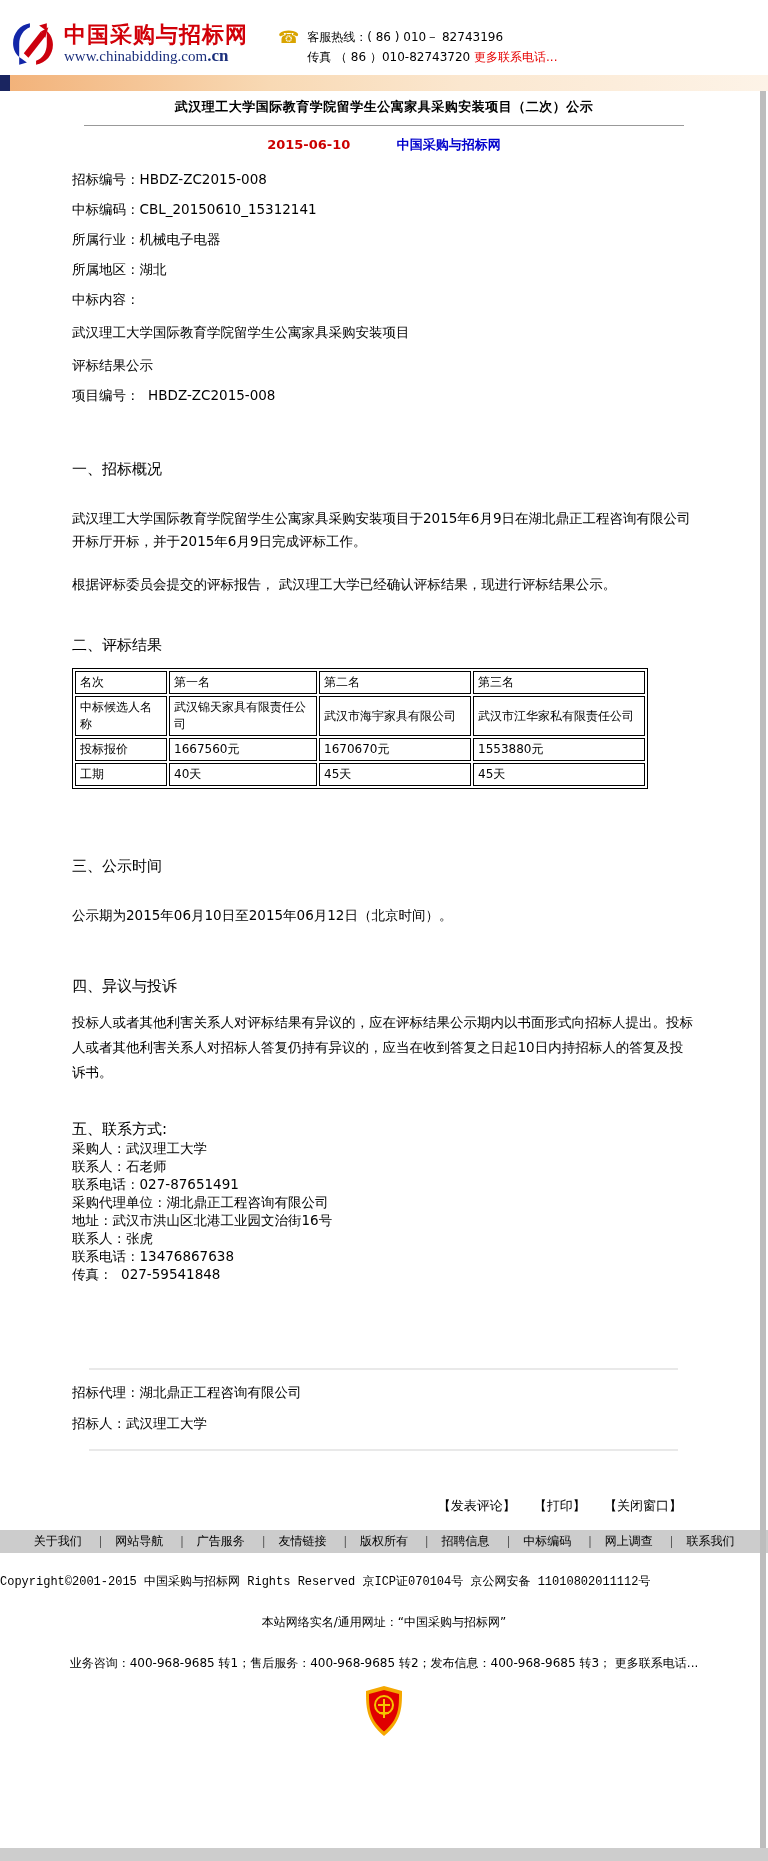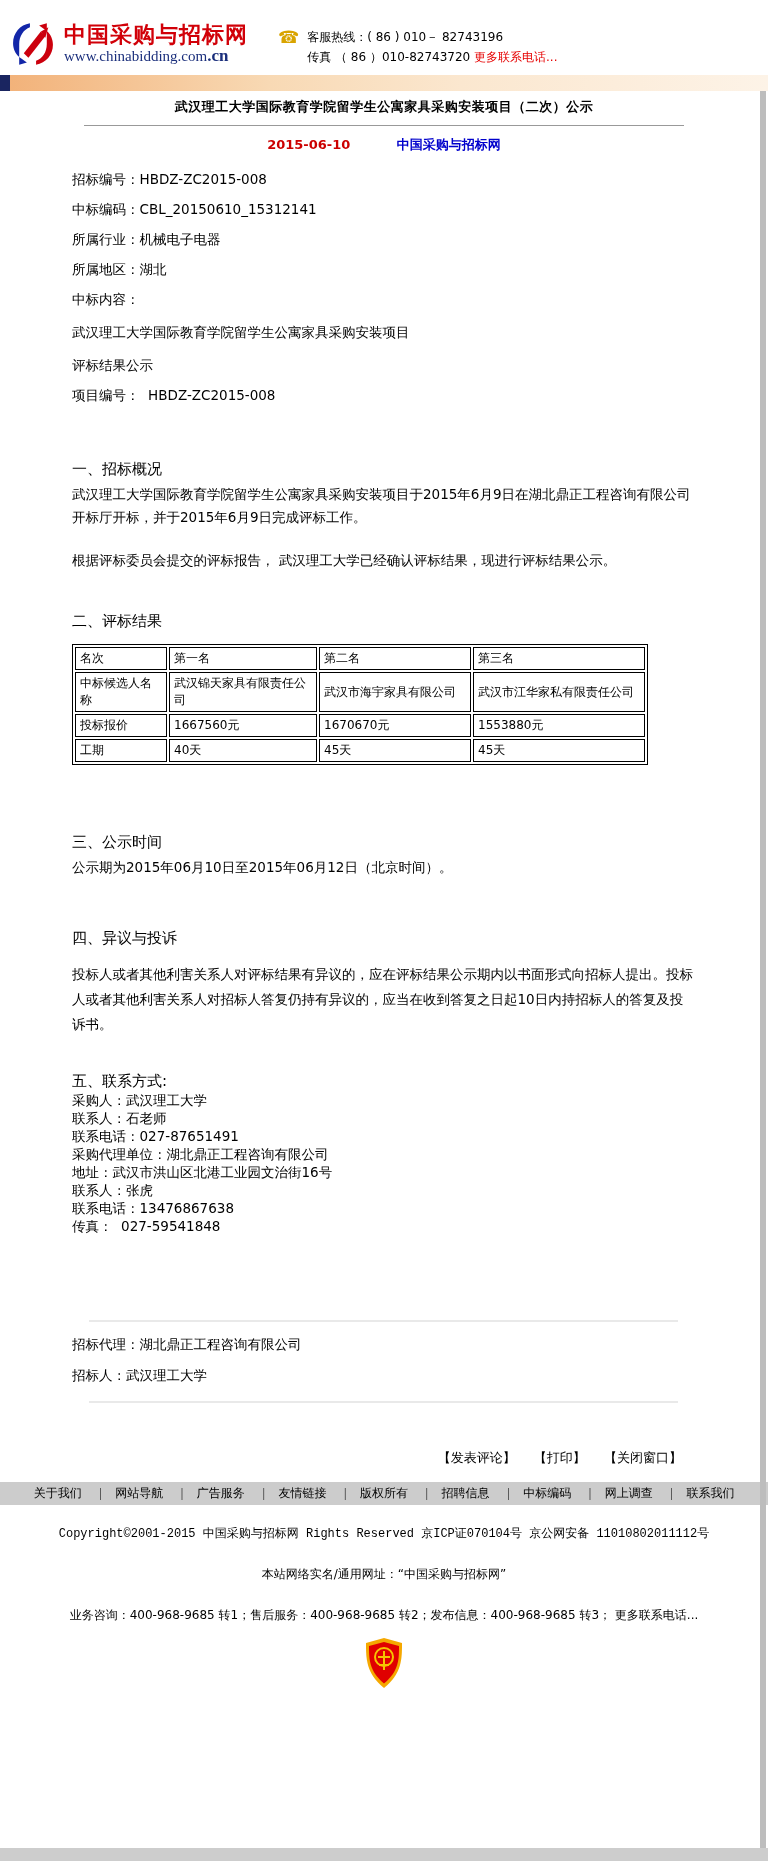--- a/index.html
+++ b/index.html
@@ -33,21 +33,21 @@
   .dateline .d { color:#cc0000; }
   .dateline .s { color:#0000cc; margin-left:42px; cursor:pointer; }
 
   
   .content { padding:17px 73px 0 72px; font-size:13.5px; }
   .meta-line { line-height:17px; margin-bottom:13px; white-space:pre-wrap; }
   .gap-a { margin-top:16px; }
   .gap-b { margin-top:11px; }
   .sec-h { font-size:15px; font-weight:normal; line-height:19px; }
   .sec1-h { margin-top:56px; }
-  .para { line-height:23px; margin-top:4px; }
+  .para { line-height:23px; margin-top:28px; }
   .para2 { margin-top:20px; }
   .sec2-h { margin-top:40px; }
 
   table.result { border-collapse:separate; border-spacing:2px; border:1px solid #000; margin-top:13px; font-size:12px; }
   table.result td { border:1px solid #000; padding:2px 4px; height:18px; vertical-align:middle; }
   .c0 { width:92px; } .c1 { width:148px; } .c2 { width:152px; } .c3 { width:172px; }
 
   .sec3-h { margin-top:68px; }
   .sec4-h { margin-top:50px; }
   .para-obj { line-height:25px; margin-top:14px; }
@@ -58,21 +58,21 @@
   .sig-line { line-height:18px; margin-top:13px; }
   .sig-rule2 { border:0; border-top:2px solid #e9e9e9; margin:17px 17px 0 17px; }
 
   .actions { margin-top:46px; text-align:right; padding-right:13px; font-size:13px; }
   .actions span { cursor:pointer; margin-left:14px; }
 
   
   .footer-nav { margin-top:15px; height:23px; background:#cccccc; text-align:center; font-size:12px; line-height:23px; }
   .footer-nav span { cursor:pointer; }
   .footer-nav span + span::before { content:"｜"; margin:0 9px; cursor:default; color:#333; }
-  .copyright { margin-top:20px; text-align:center; font-size:12px; font-family:"Liberation Mono","DejaVu Sans Mono",monospace; }
+  .copyright { margin-top:20px; text-align:left; font-size:12px; font-family:"Liberation Mono","DejaVu Sans Mono",monospace; }
   .realname { margin-top:24px; text-align:center; font-size:12px; }
   .phones { margin-top:24px; text-align:center; font-size:12px; }
   .badge { margin-top:13px; text-align:center; }
   .badge svg { width:42px; height:52px; cursor:pointer; }
 </style>
 </head>
 <body>
 
 <div class="page">
 

